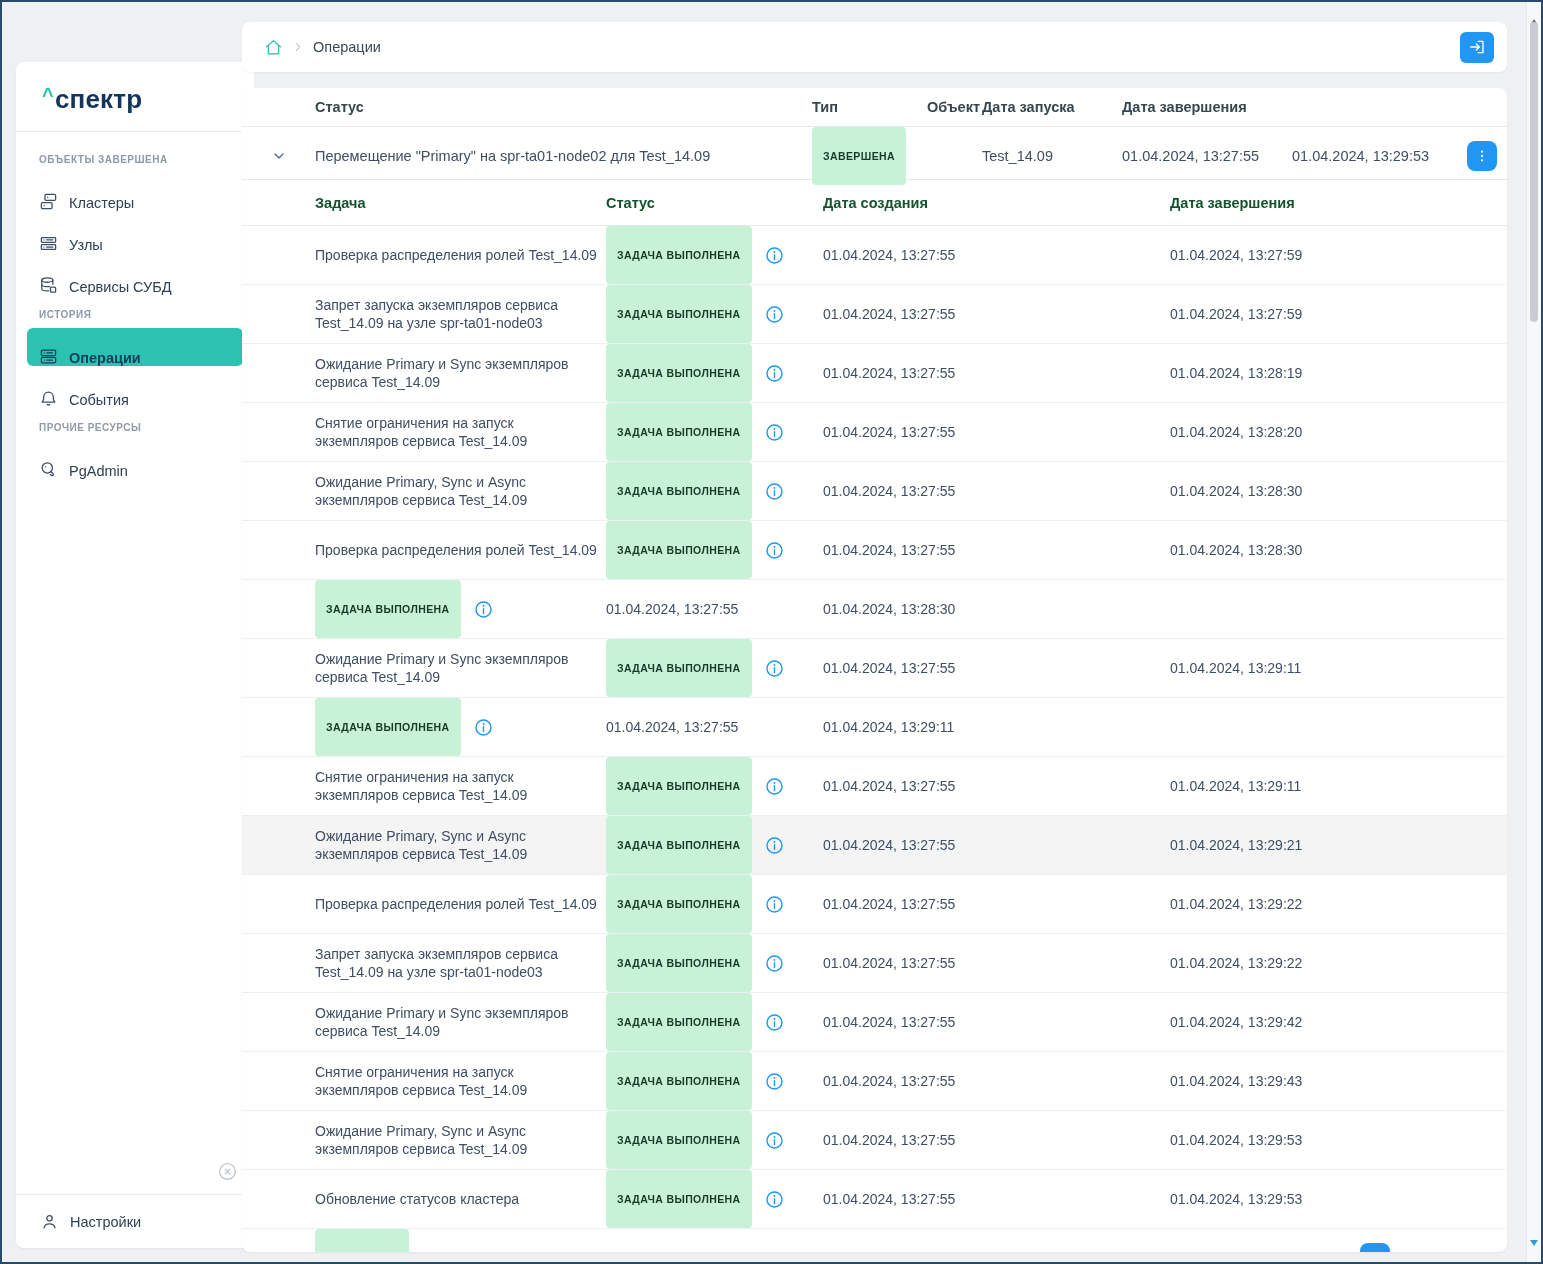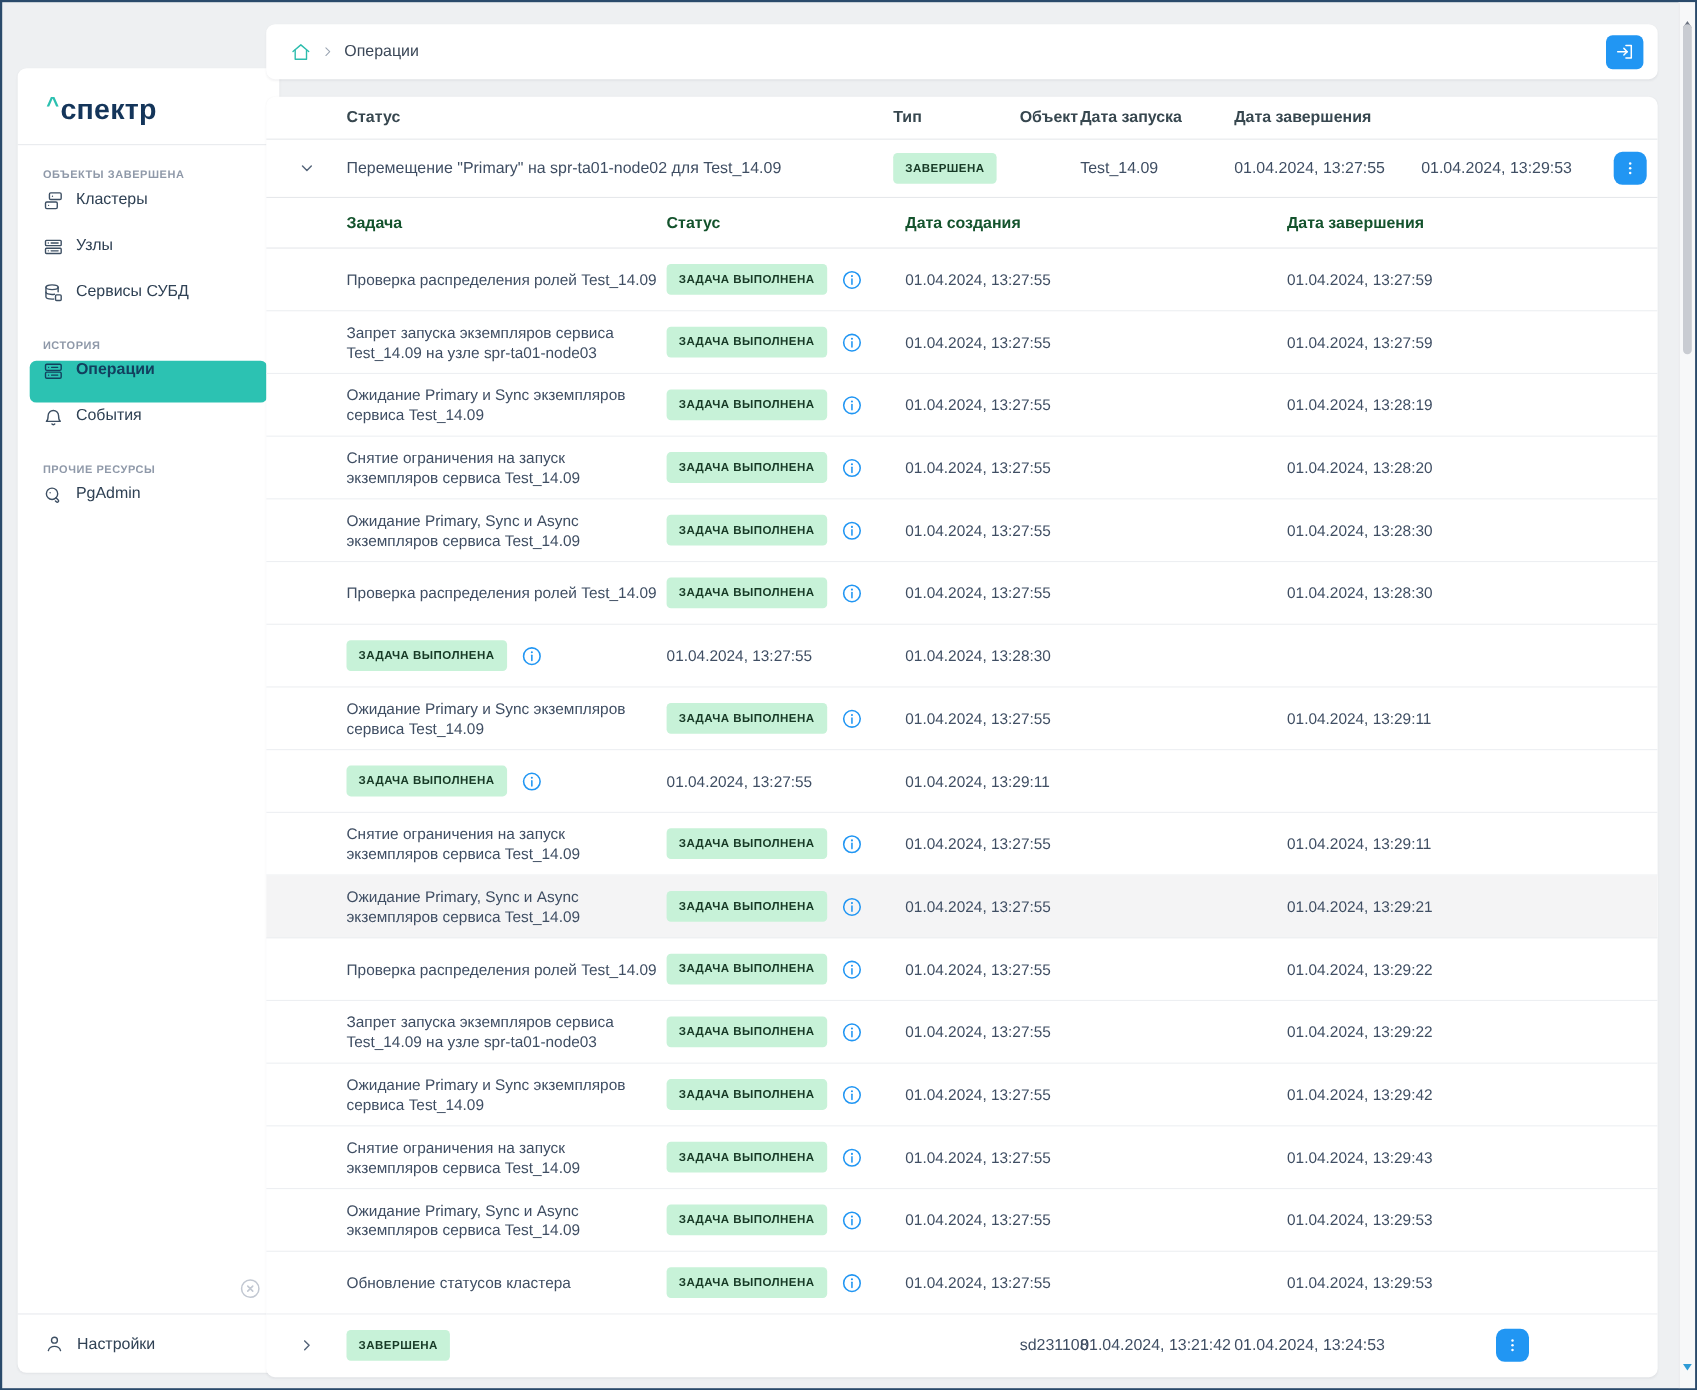--- a/index.html
+++ b/index.html
@@ -20,21 +20,21 @@
     position: absolute; left: 14px; top: 14px; bottom: 14px; width: 238px;
     background: #fff; border-radius: 8px; display: flex; flex-direction: column;
     box-shadow: 0 1px 2px rgba(16,24,40,.05);
     margin-top: 46px;
   }
   .logo { padding: 22px 26px 16px; font-size: 26px; font-weight: bold; color: #14355a; border-bottom: 1px solid #e8eaee; letter-spacing: .2px; }
   .logo .caret { color: #2cc0b0; font-size: 20px; vertical-align: 6px; margin-right: 1px; }
   .nav { padding: 8px 11px; flex: 1 1 auto; }
   .nav-section-label { font-size: 10px; font-weight: bold; color: #8f99a9; letter-spacing: .5px; margin: 14px 12px 8px; }
   .nav-item {
-    display: flex; align-items: flex-start; gap: 11px; height: 38px; padding: 0 12px;
+    display: flex; align-items: flex-end; gap: 11px; height: 38px; padding: 0 12px;
     border-radius: 6px; font-size: 14.5px; color: #2f4154; cursor: pointer; margin-bottom: 4px;
   }
   .nav-item.active { background: #2cc2b2; color: #12405e; font-weight: 600; }
   .nav-icon { width: 19px; height: 19px; flex: 0 0 auto; color: #3d4f63; }
   .nav-item.active .nav-icon { color: #12405e; }
   .sidebar-bottom { position: relative; border-top: 1px solid #e8eaee; padding: 17px 24px; display: flex; align-items: center; gap: 11px; font-size: 14.5px; color: #2f4154; }
   .collapse-btn { position: absolute; right: 16px; top: -34px; width: 21px; height: 21px; color: #c2c8d2; cursor: pointer; background: #fff; border: none; }
 
   
   .main { position: absolute; left: 240px; top: 20px; width: 1265px; }
@@ -58,21 +58,21 @@
   .task-row { min-height: 57px; font-size: 14px; color: #3f4e63; border-bottom: 1px solid #edeff2; cursor: pointer; }
   .task-row.row-highlight { background: #f4f4f5; }
   .task-name { display: block; max-width: 282px; line-height: 1.3; padding: 9px 0; }
 
   .chev-cell { display: flex; justify-content: center; }
   .chev { width: 16px; height: 16px; color: #55657a; cursor: pointer; }
 
   .badge {
     display: inline-block; background: #c7f2d8; color: #173a26;
     font-size: 10.5px; font-weight: bold; letter-spacing: .4px;
-    padding: 8px 11px; border-radius: 4px; white-space: nowrap;
+    padding: 23px 11px; border-radius: 4px; white-space: nowrap;
   }
   .status-cell { display: flex; align-items: center; gap: 13px; }
   .info-btn { width: 19px; height: 19px; color: #2196f3; background: none; border: none; padding: 0; cursor: pointer; }
 
   .actions-cell { display: flex; justify-content: center; }
   .kebab-btn { width: 30px; height: 30px; border: none; border-radius: 8px; background: #2196f3; display: flex; align-items: center; justify-content: center; cursor: pointer; }
 
   
   .scrollbar { position: absolute; right: 0; top: 0; bottom: 0; width: 15px; background: #f7f8f9; border-left: 1px solid #e6e7ea; }
   .scroll-up, .scroll-down { position: absolute; left: 0; width: 100%; height: 14px; background: none; border: none; cursor: pointer; }

